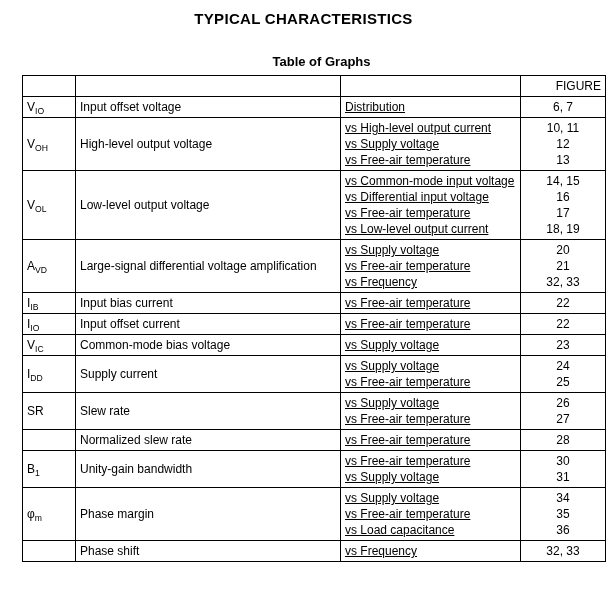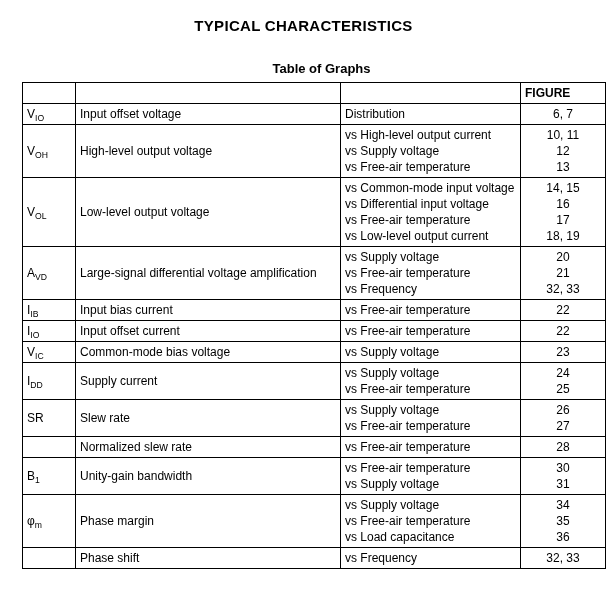--- a/index.html
+++ b/index.html
@@ -7,21 +7,21 @@
     margin: 0;
     padding: 0;
     width: 607px;
     height: 609px;
     background: #ffffff;
     color: #000000;
     font-family: "Liberation Sans", sans-serif;
     overflow: hidden;
   }
   .title {
-    margin: 17px 0 0 0;
+    margin: 10px 0 0 0;
     text-align: center;
     font-size: 15px;
     font-weight: bold;
     letter-spacing: 0.3px;
   }
   .table-title {
     margin: 27px 0 6px 0;
     text-align: center;
     font-size: 13px;
     font-weight: bold;
@@ -37,25 +37,25 @@
   table.graphs th,
   table.graphs td {
     border: 1px solid #000000;
     vertical-align: middle;
     line-height: 16px;
     padding: 2px 4px;
     overflow: hidden;
   }
   .col-symbol  { width: 53px;  padding-left: 6px; margin-left: 20px; }
   .col-param   { width: 265px; padding-left: 8px; }
-  .col-cond    { width: 180px; padding-left: 6px; }
+  .col-cond    { width: 180px; padding-left: 6px; text-decoration: underline; }
   .col-figure  { width: 85px;  text-align: center; padding-left: 2px; padding-right: 2px; }
   th.col-figure {
-    font-weight: bold;
-    text-align: left;
+    font-weight: normal;
+    text-align: right;
     font-size: 12px;
   }
   sub {
     font-size: 0.72em;
     line-height: 0;
   }
   .cond-line, .fig-line {
     line-height: 16px;
     white-space: nowrap;
   }

